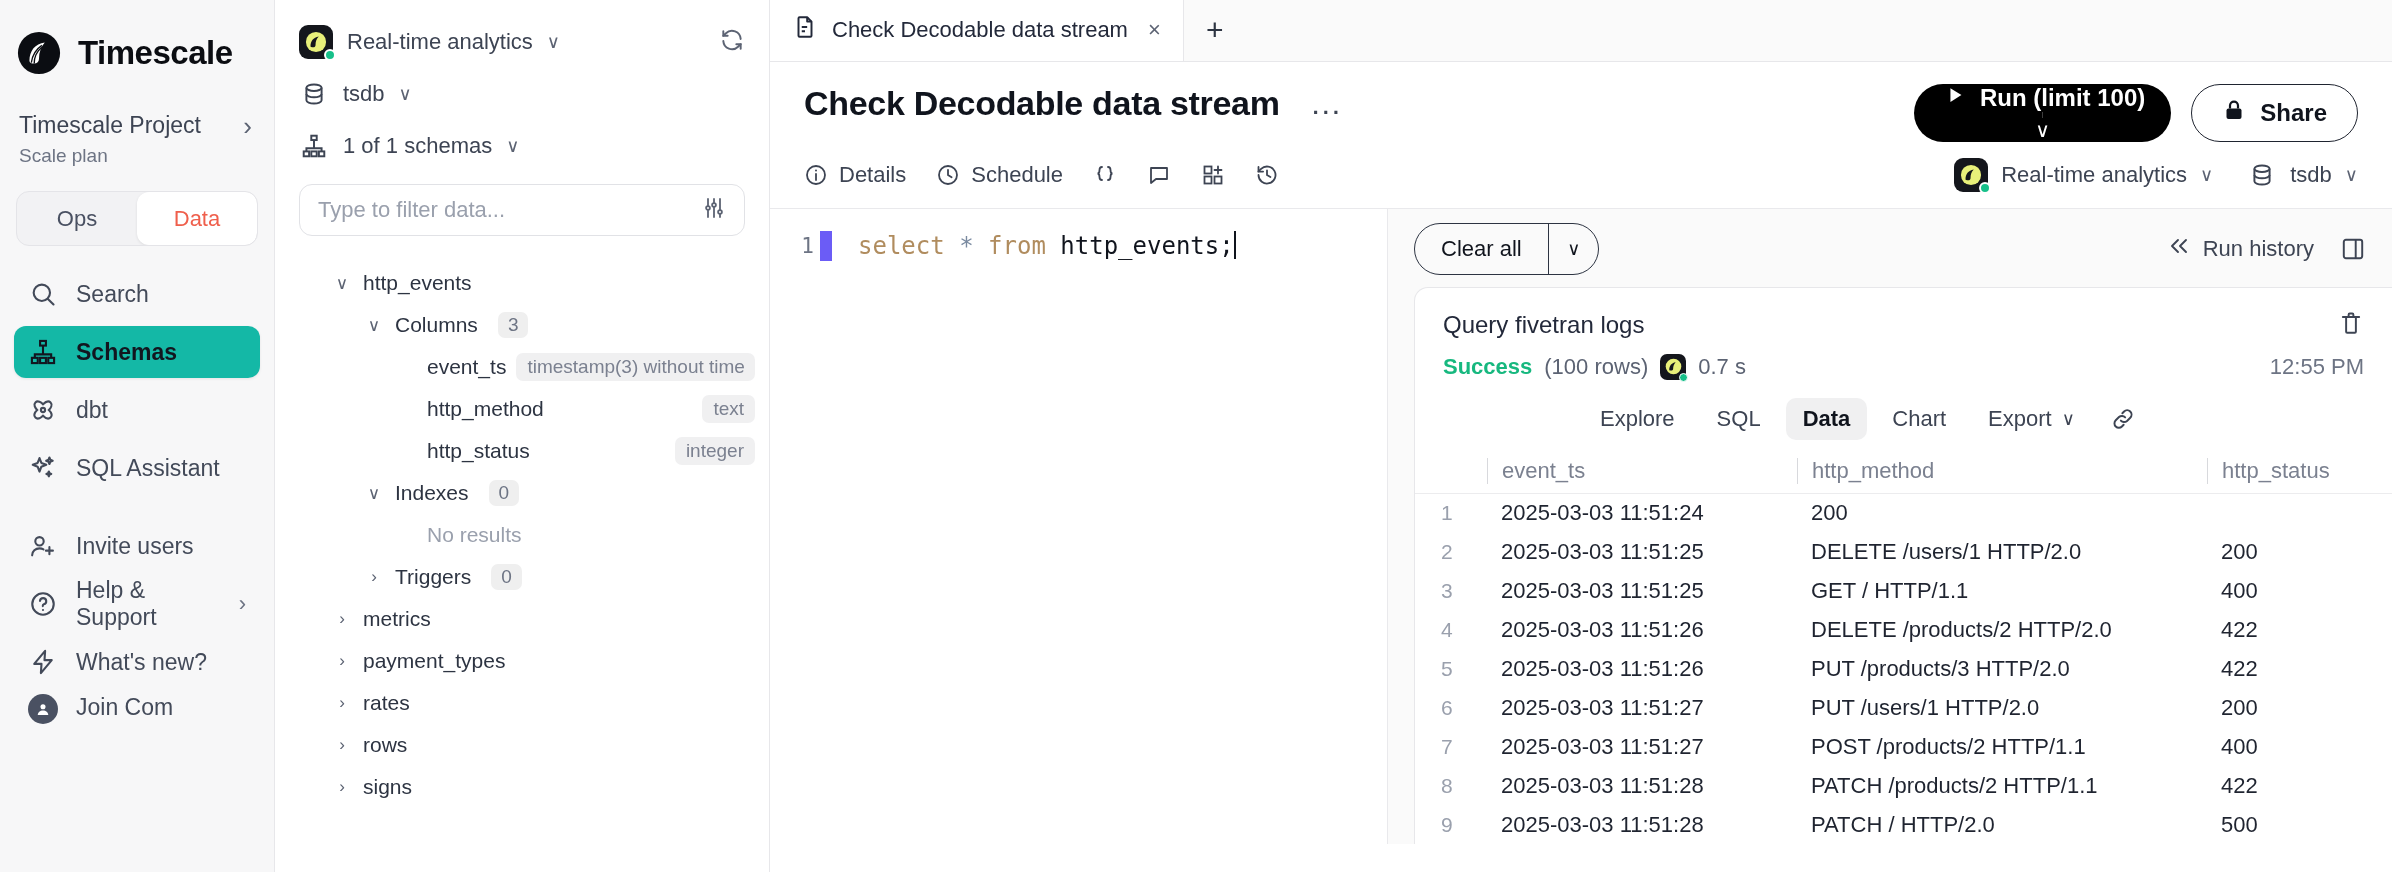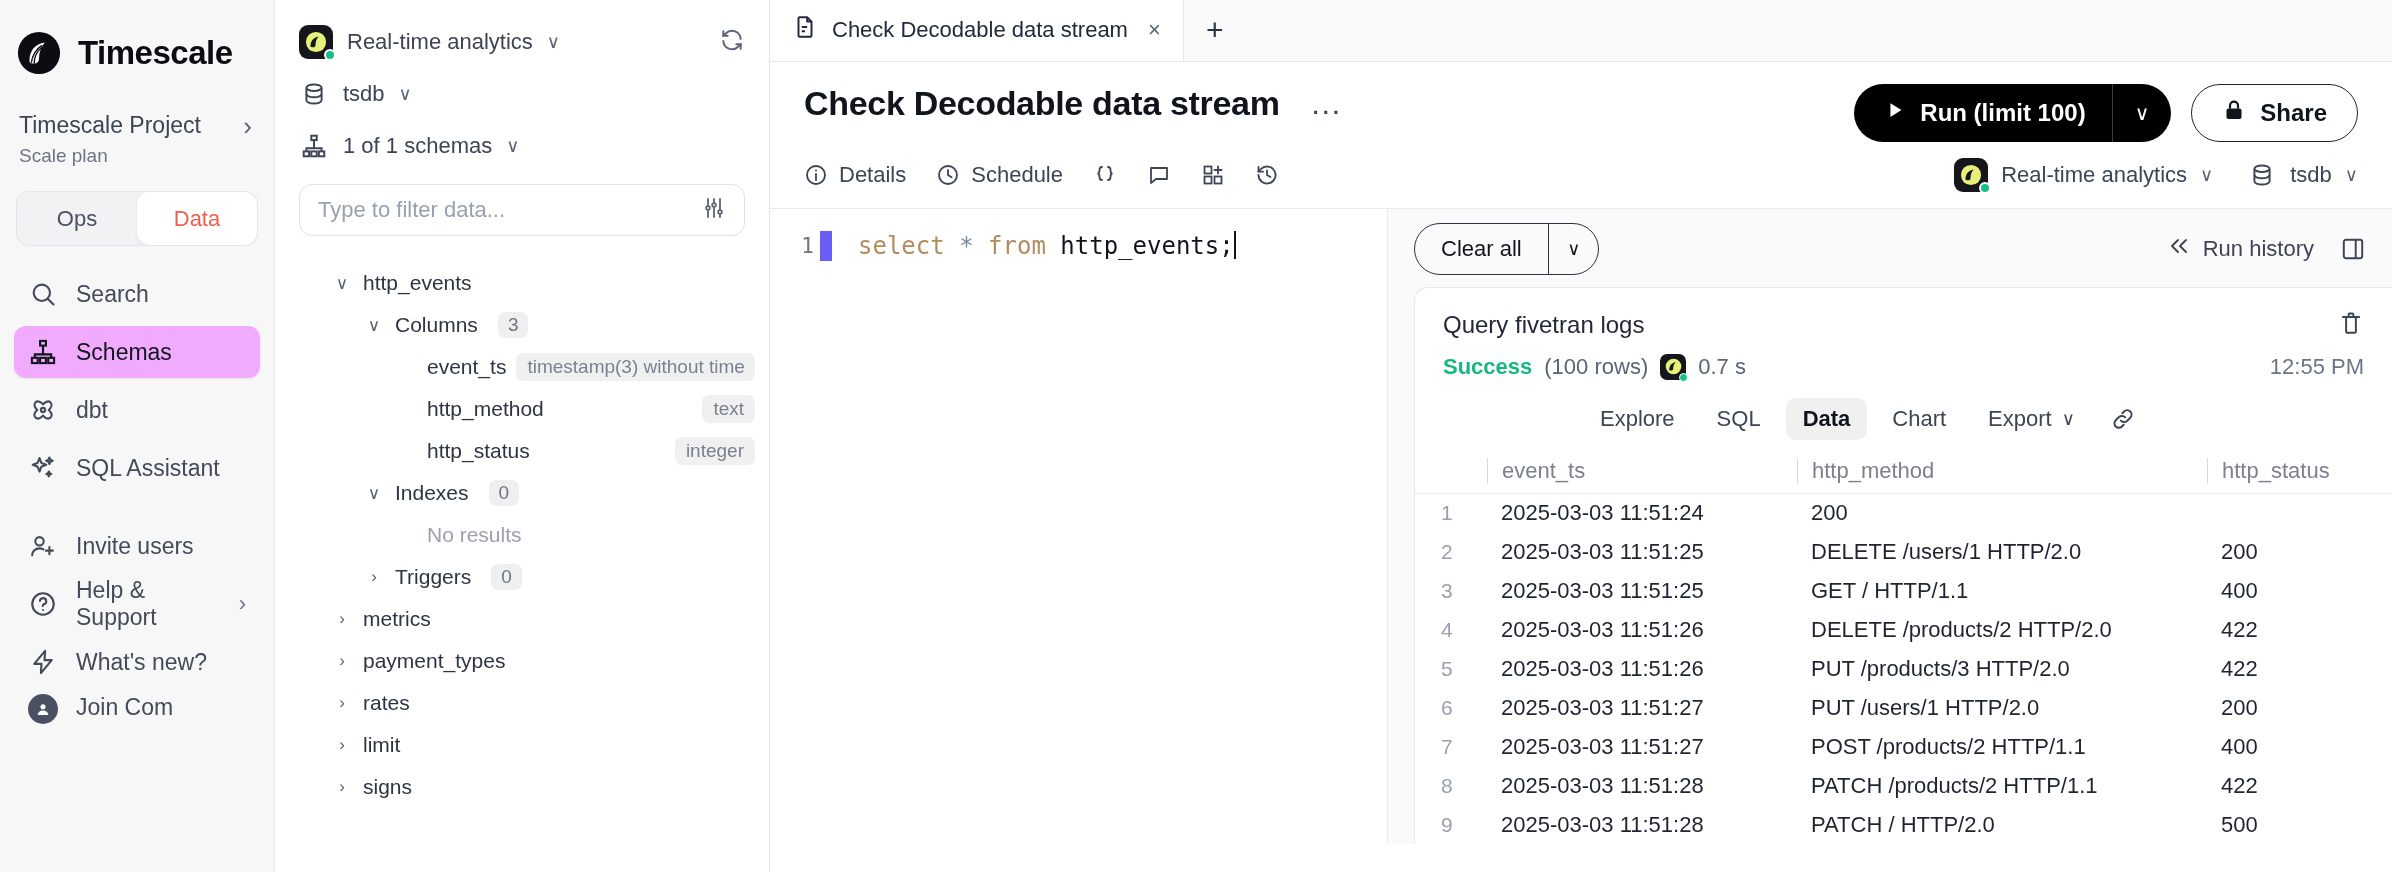--- a/index.html
+++ b/index.html
@@ -47,21 +47,21 @@
     background: #ffffff; color: #ef5f4c; font-weight: 500;
     box-shadow: 0 1px 3px rgba(0,0,0,.09);
   }
 
   .nav { margin-top: 22px; }
   .nav-item {
     display:flex; align-items:center; gap: 18px;
     height: 52px; margin: 6px 14px; padding: 0 14px;
     border-radius: 12px; color:#434a59; font-size: 23px;
   }
-  .nav-item.active { background:#f0abfc; color:#12161f; font-weight: 400; box-shadow: 0 1px 3px rgba(0,0,0,.08); }
+  .nav-item.active { background:#14b8a6; color:#12161f; font-weight: 700; box-shadow: 0 1px 3px rgba(0,0,0,.08); }
   .nav-ico { width: 30px; height: 30px; flex:0 0 30px; display:flex; align-items:center; justify-content:center; }
   .nav-ico svg { width: 28px; height: 28px; }
   .nav-item.has-chev { justify-content: flex-start; }
   .nav-chev { margin-left: auto; color:#6d7484; font-size: 22px; }
   .nav-spacer { height: 14px; }
 
   .join-row { display:flex; gap:18px; height:52px; margin:6px 14px; padding:0 14px; color:#434a59; font-size:23px;}
   .join-badge { width:30px;height:30px;border-radius:50%;background:#4a5162;flex:0 0 30px;display:flex;align-items:center;justify-content:center;color:#fff;font-size:17px;}
 
   
@@ -124,21 +124,21 @@
   .tab-add { width:62px; display:flex; align-items:center; justify-content:center; color:#2d3442; font-size:30px; }
 
   .qhead { padding: 22px 34px 0 34px; display:flex; align-items:flex-start; justify-content:space-between; }
   .qtitle-wrap { display:flex; align-items:center; gap:30px; }
   .qtitle { font-size: 34px; font-weight: 700; color:#10141d; letter-spacing:-0.3px; }
   .qdots { color:#3d4453; font-size: 32px; letter-spacing:2px; line-height: .6; }
 
   .run-wrap { display:flex; align-items:center; gap: 20px; }
   .run-btn {
     display:flex; align-items:center; background:#000; color:#fff;
-    border-radius: 999px; height: 58px; overflow:hidden;
+    border-radius: 999px; height: 58px; overflow:hidden;flex-direction:column;
   }
   .run-main { display:flex; align-items:center; gap:14px; padding: 0 26px 0 30px; font-size:24px; font-weight:600; height:100%; }
   .run-div { width:1px; background:#3d3d3d; height:100%; }
   .run-caret { padding: 0 22px; display:flex; align-items:center; font-size:20px; height:100%; }
   .share-btn {
     display:flex; align-items:center; gap:14px; height:58px; padding:0 30px;
     border:1.5px solid #1f2430; border-radius:999px; font-size:24px; font-weight:600; color:#10141d;
     background:#fff;
   }
 
@@ -432,21 +432,21 @@
         <div class="tnode" style="padding-left: 56px;">
           <span class="tcaret">›</span>
           <span class="tname">payment_types</span>
         </div>
         <div class="tnode" style="padding-left: 56px;">
           <span class="tcaret">›</span>
           <span class="tname">rates</span>
         </div>
         <div class="tnode" style="padding-left: 56px;">
           <span class="tcaret">›</span>
-          <span class="tname">limit</span>
+          <span class="tname">rows</span>
         </div>
         <div class="tnode" style="padding-left: 56px;">
           <span class="tcaret">›</span>
           <span class="tname">signs</span>
         </div>
       </div>
   </div>
 
   <div class="main">
 

